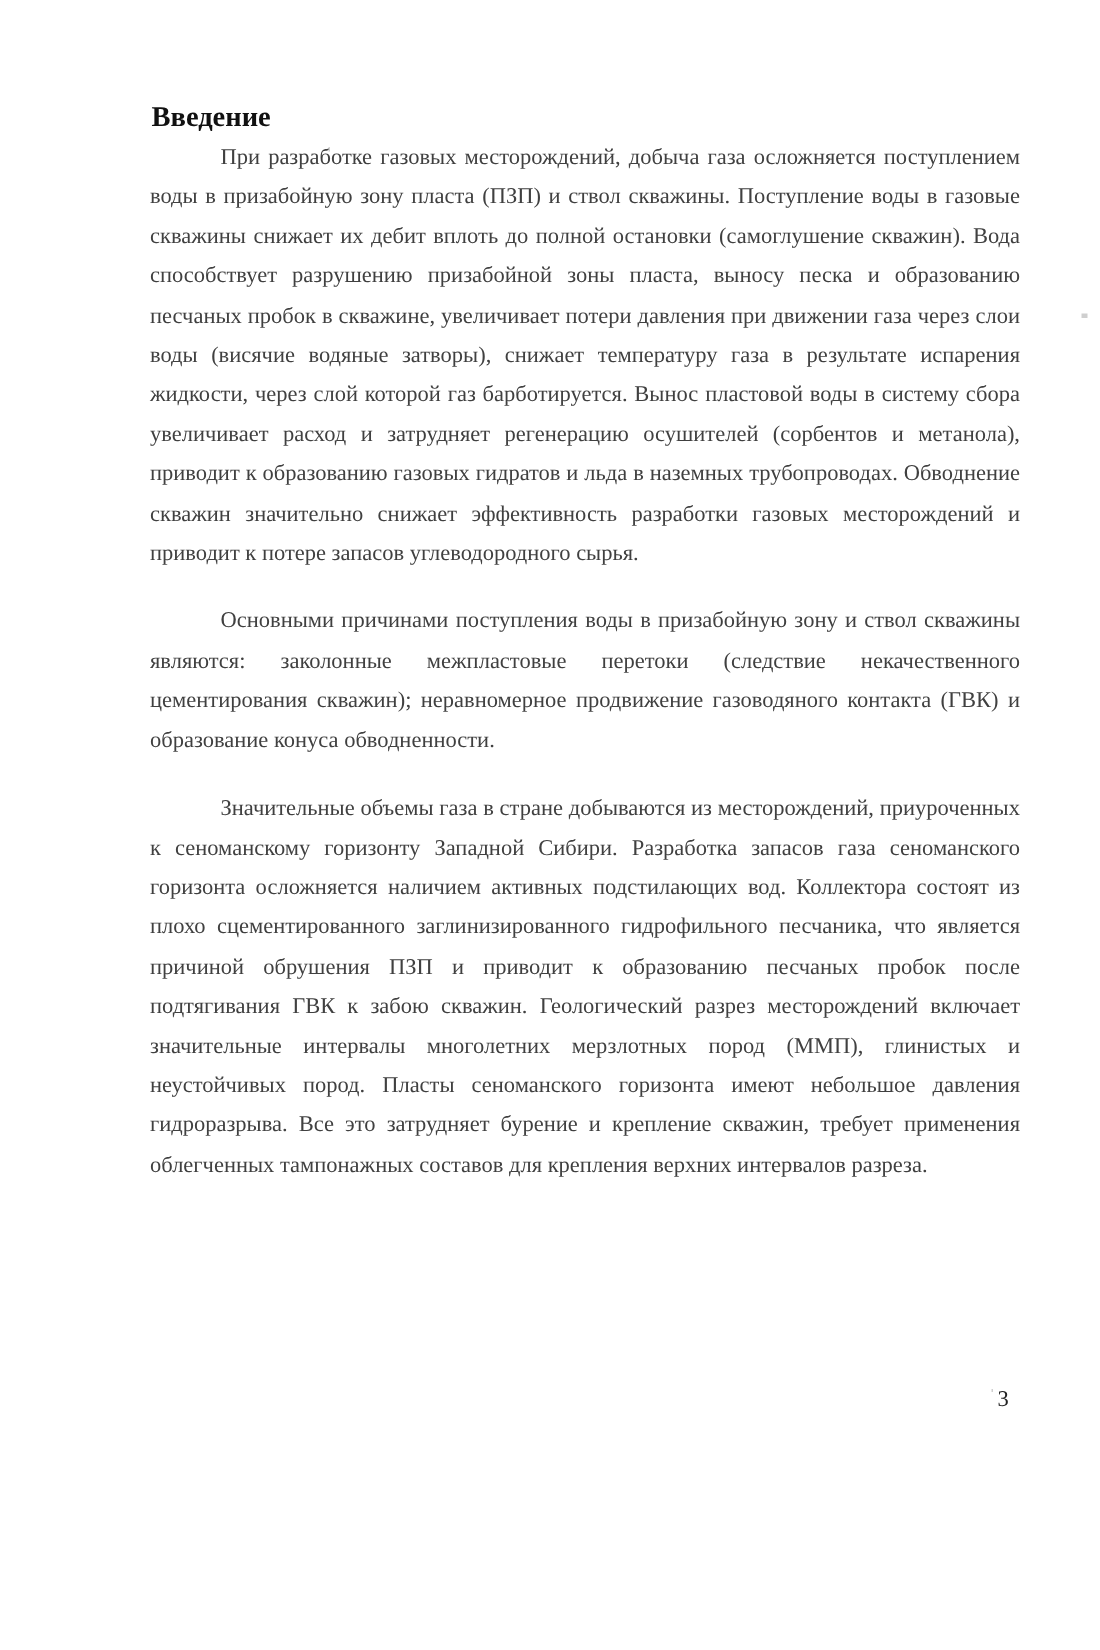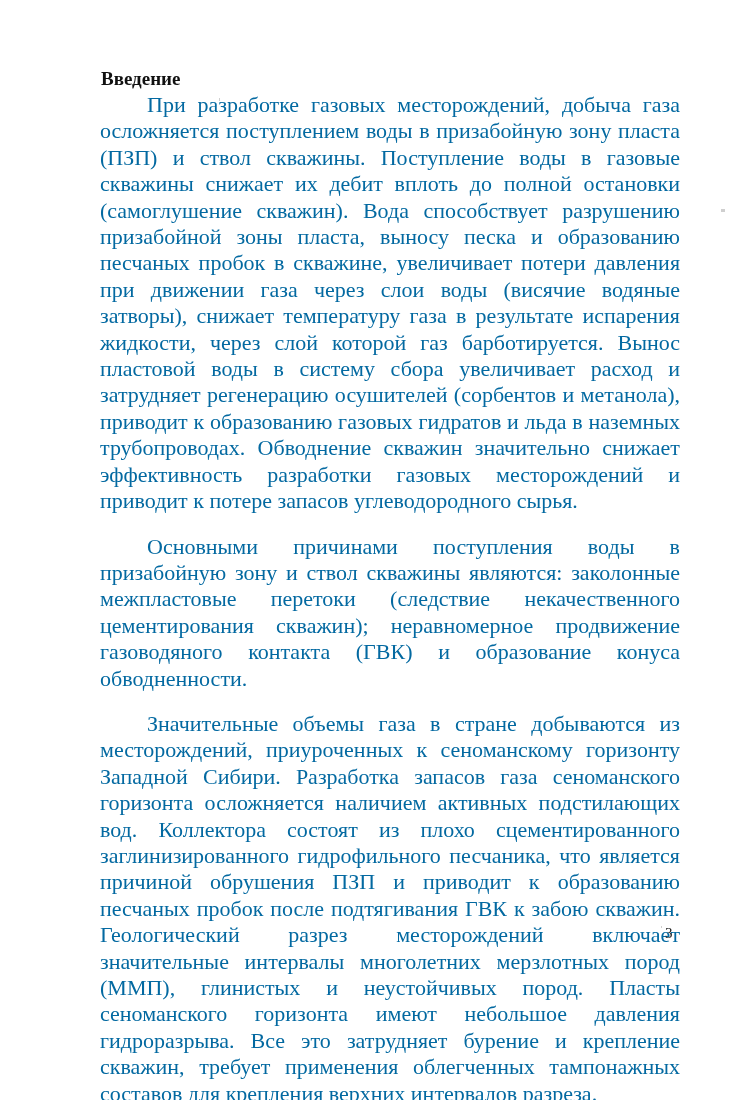--- a/index.html
+++ b/index.html
@@ -32,25 +32,25 @@
       color: #111;
     }
     .body-text {
       position: absolute;
       left: 100px;
       top: 92px;
       width: 580px;
     }
     .para {
       margin: 0;
-      font-size: 22px;
+      font-size: 15px;
       line-height: 26.4px;
       text-align: justify;
       text-indent: 47px;
-      color: #0369a1;
+      color: #404040;
     }
     .para + .para {
       margin-top: 19px;
     }
     .page-number {
       position: absolute;
       left: 665px;
       top: 924px;
       font-size: 15px;
       line-height: 18px;

